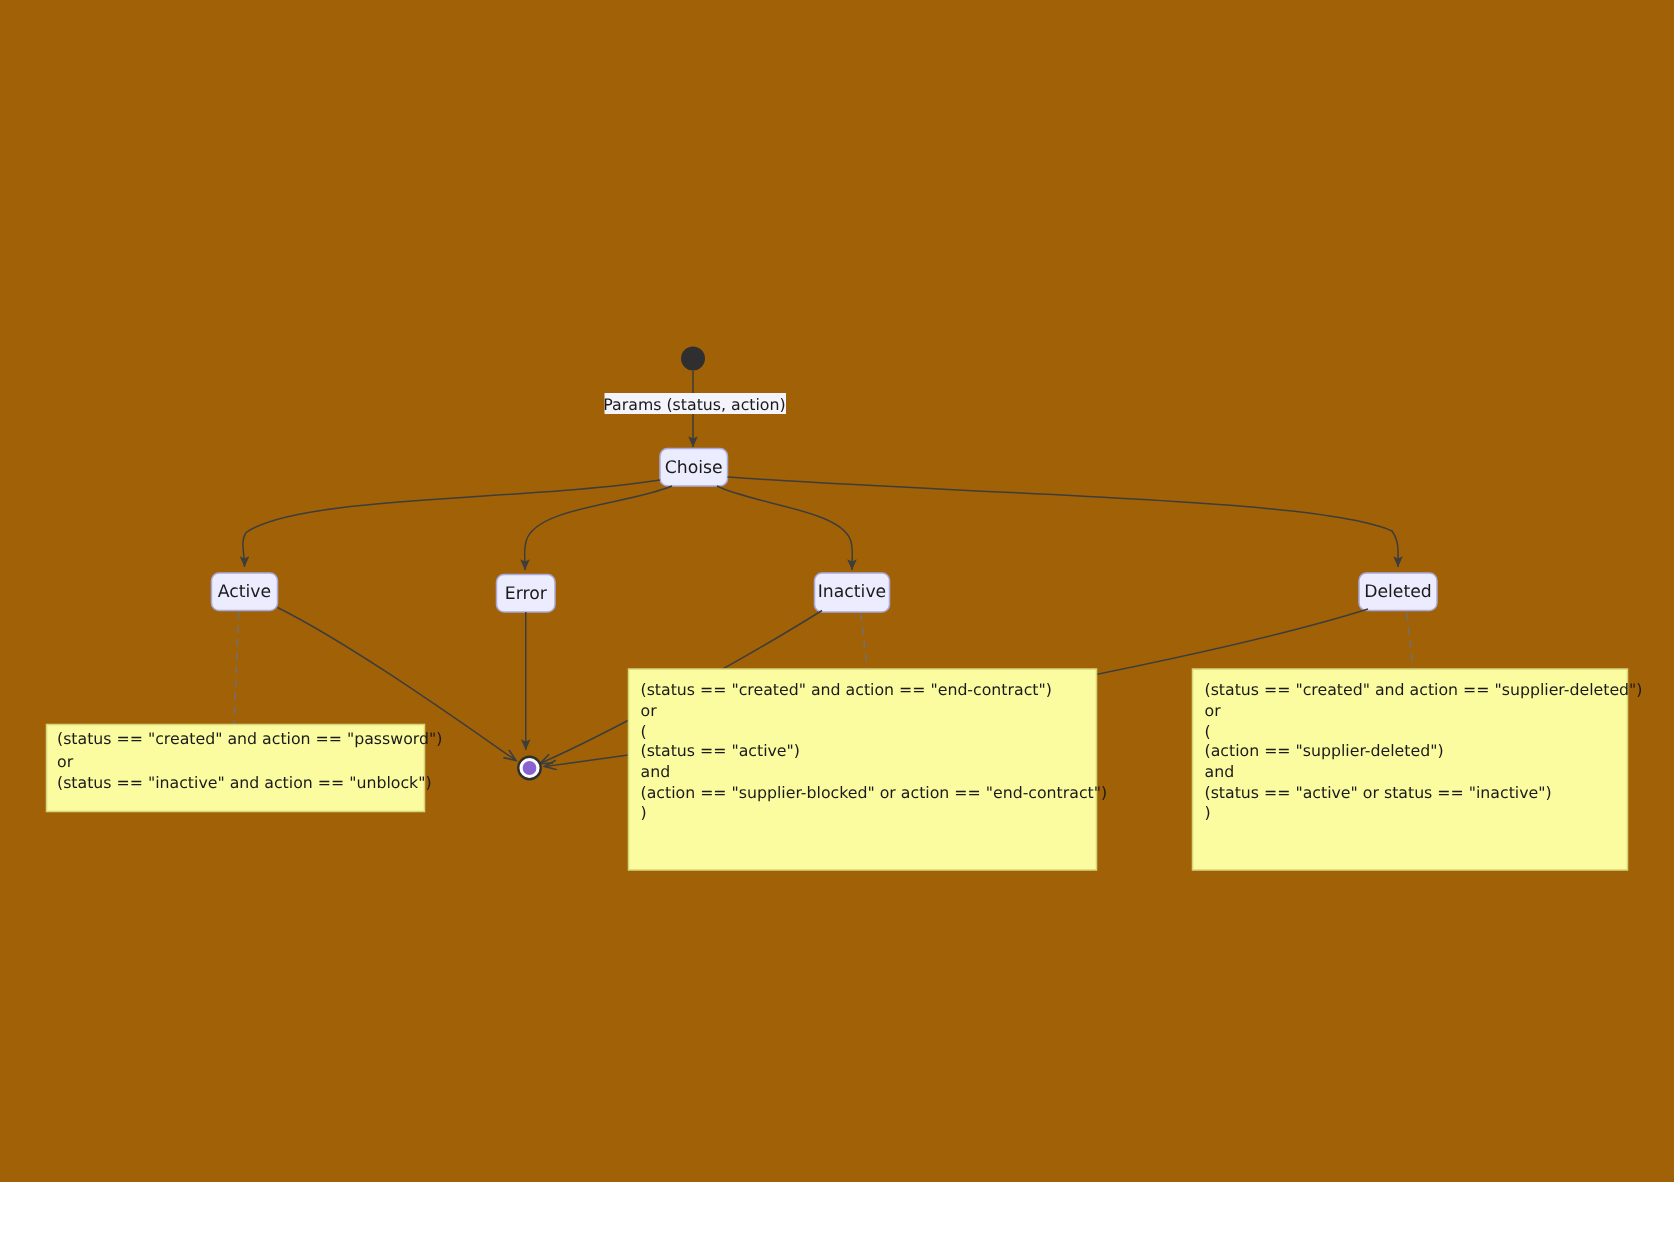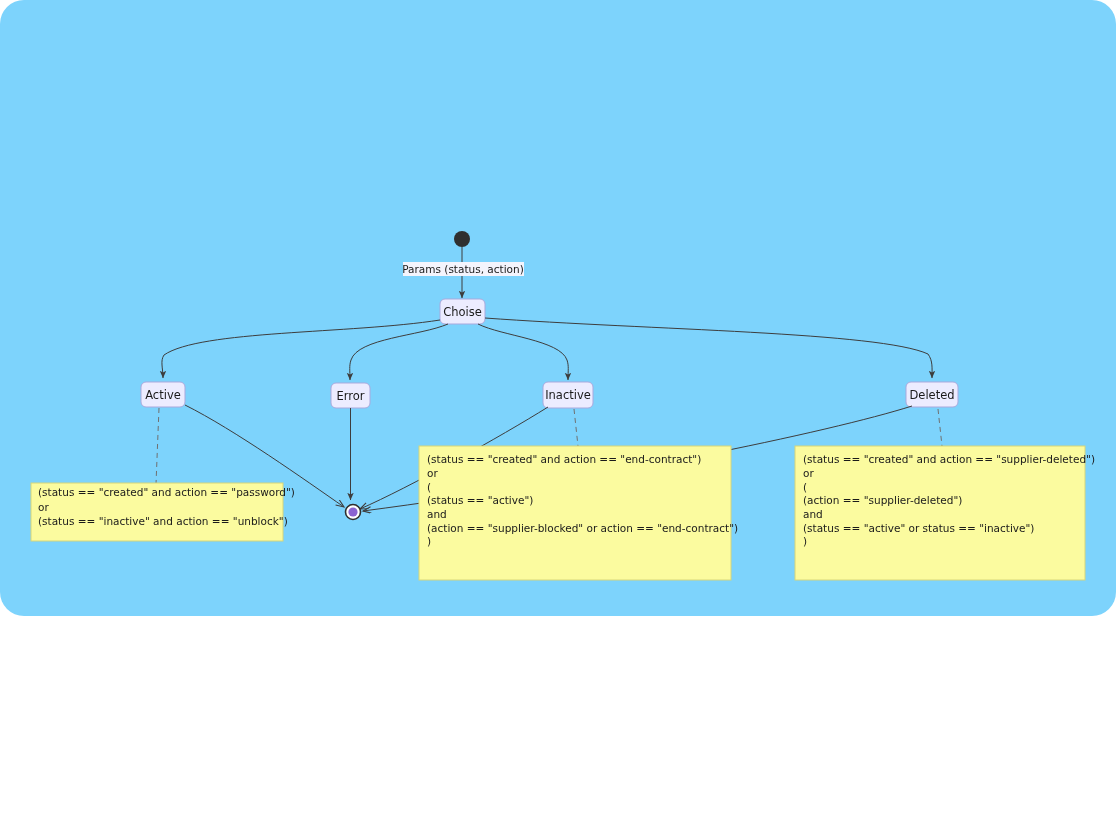--- a/index.html
+++ b/index.html
@@ -9,23 +9,22 @@
   }
   body {
     width: 1116px;
     height: 832px;
     font-family: "DejaVu Sans", sans-serif;
     overflow: hidden;
   }
   #diagram-root {
     position: relative;
     width: 1116px;
-    height: 616px;
-    background: #7dd3fc;
-    border-radius: 24px;
+    height: 788px;
+    background: #a16207;
   }
   svg#uml-canvas {
     position: absolute;
     top: 0;
     left: 0;
     width: 1116px;
     height: 832px;
     display: block;
   }
   .state-rect {

